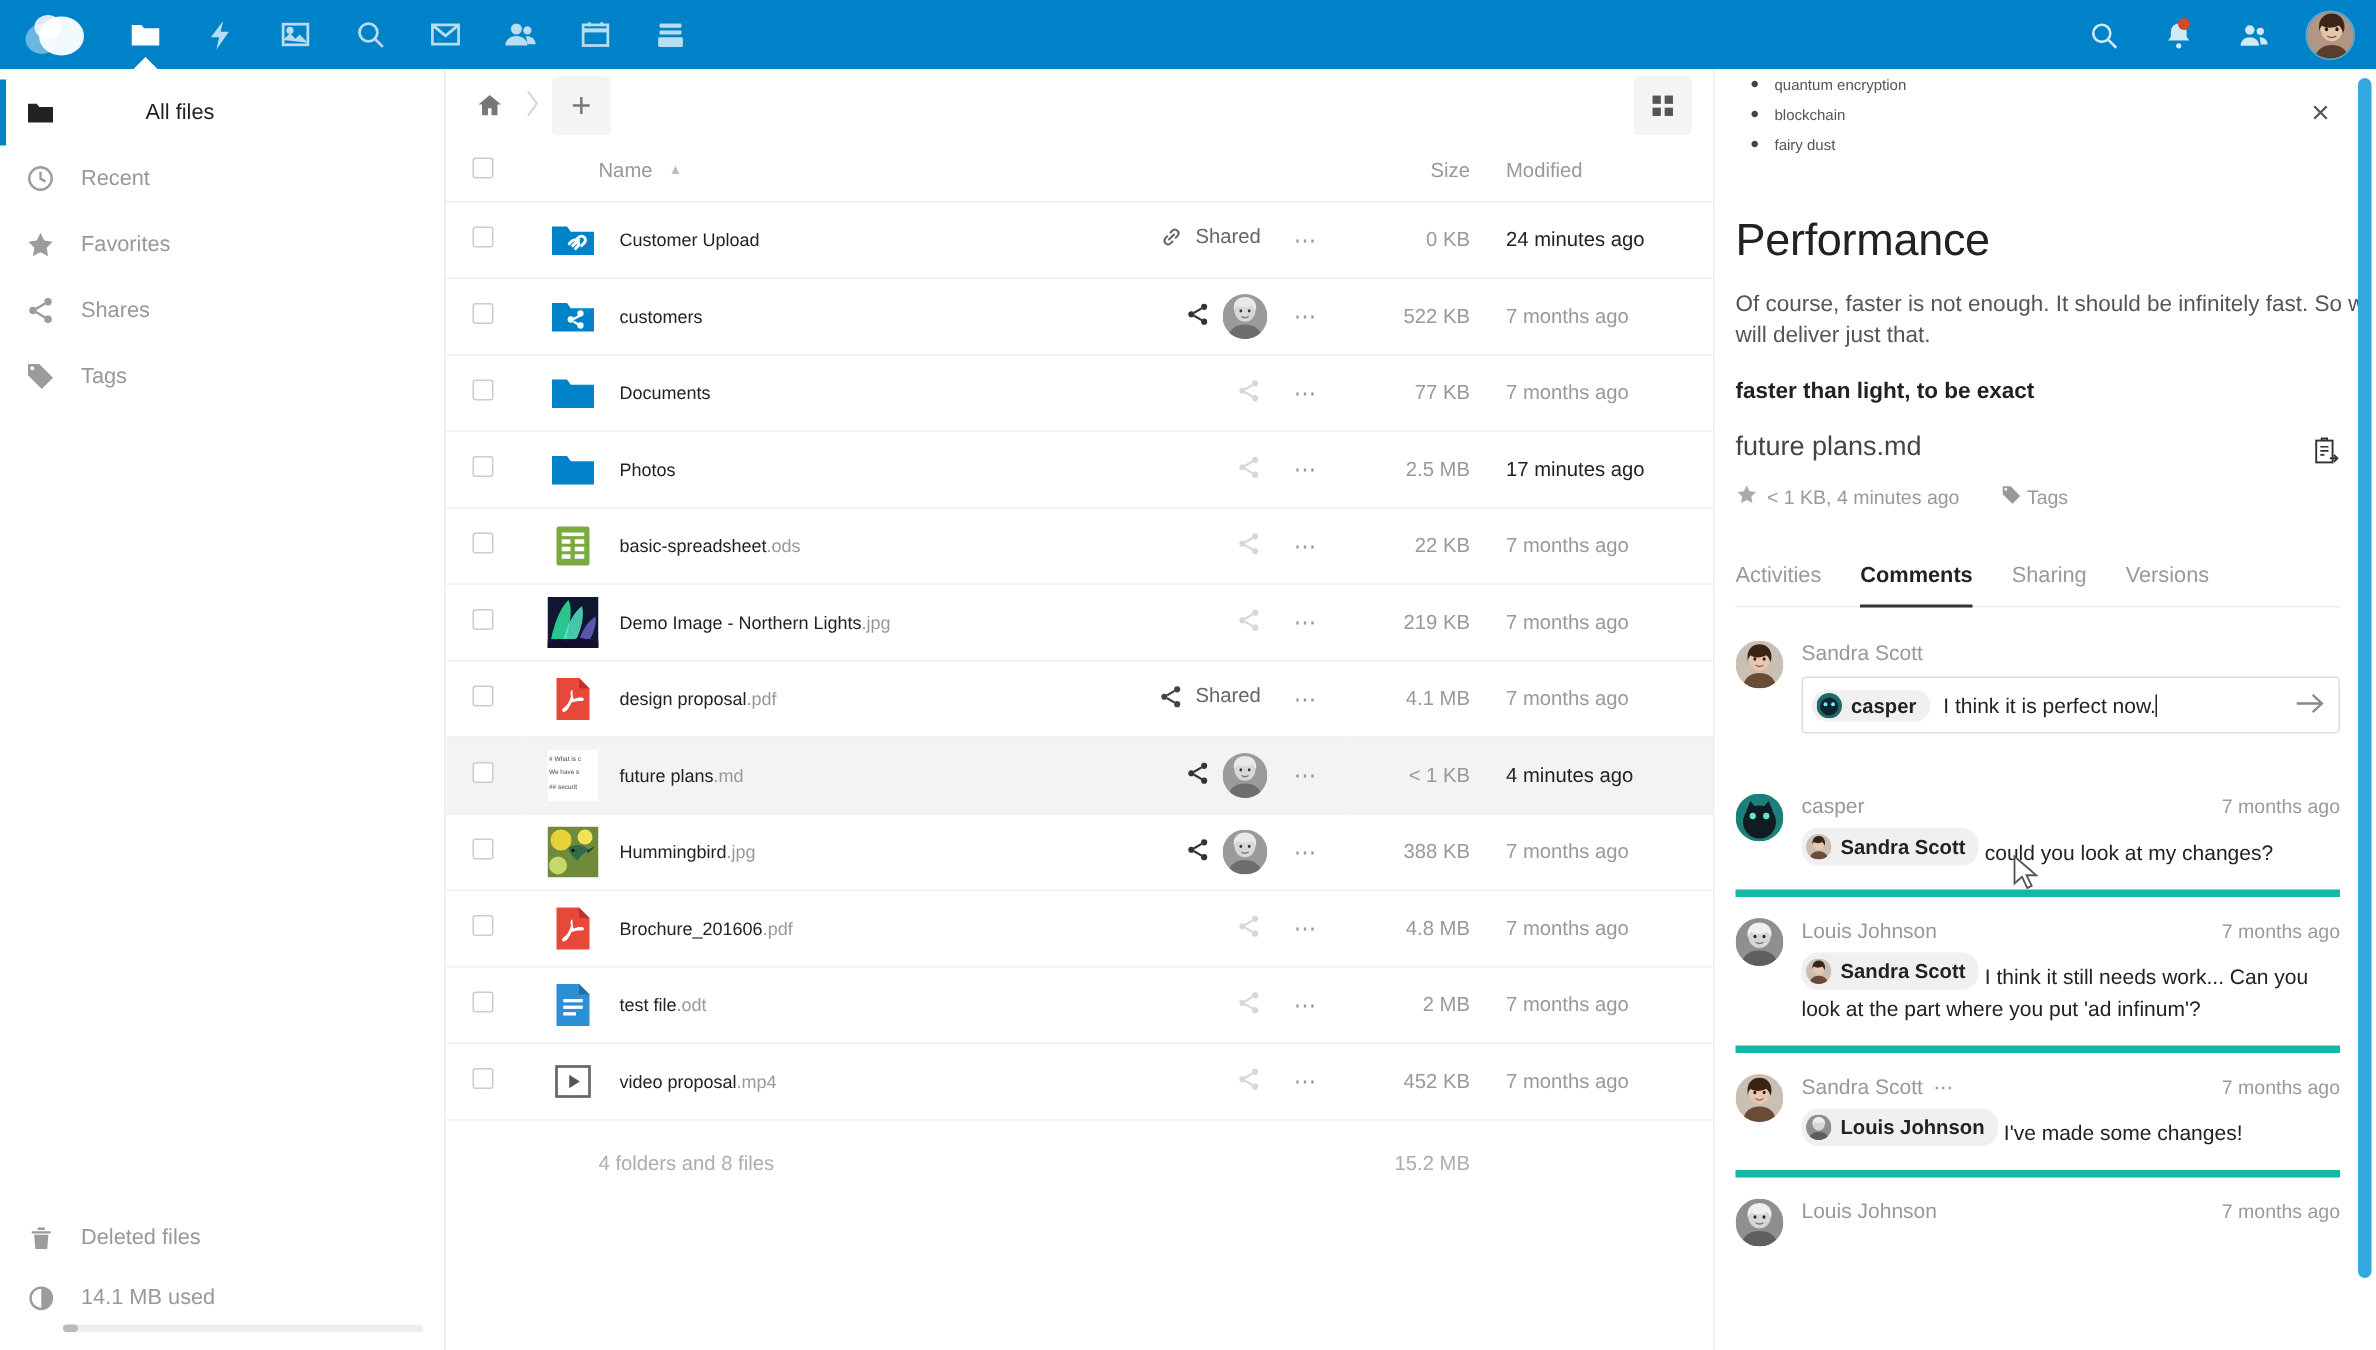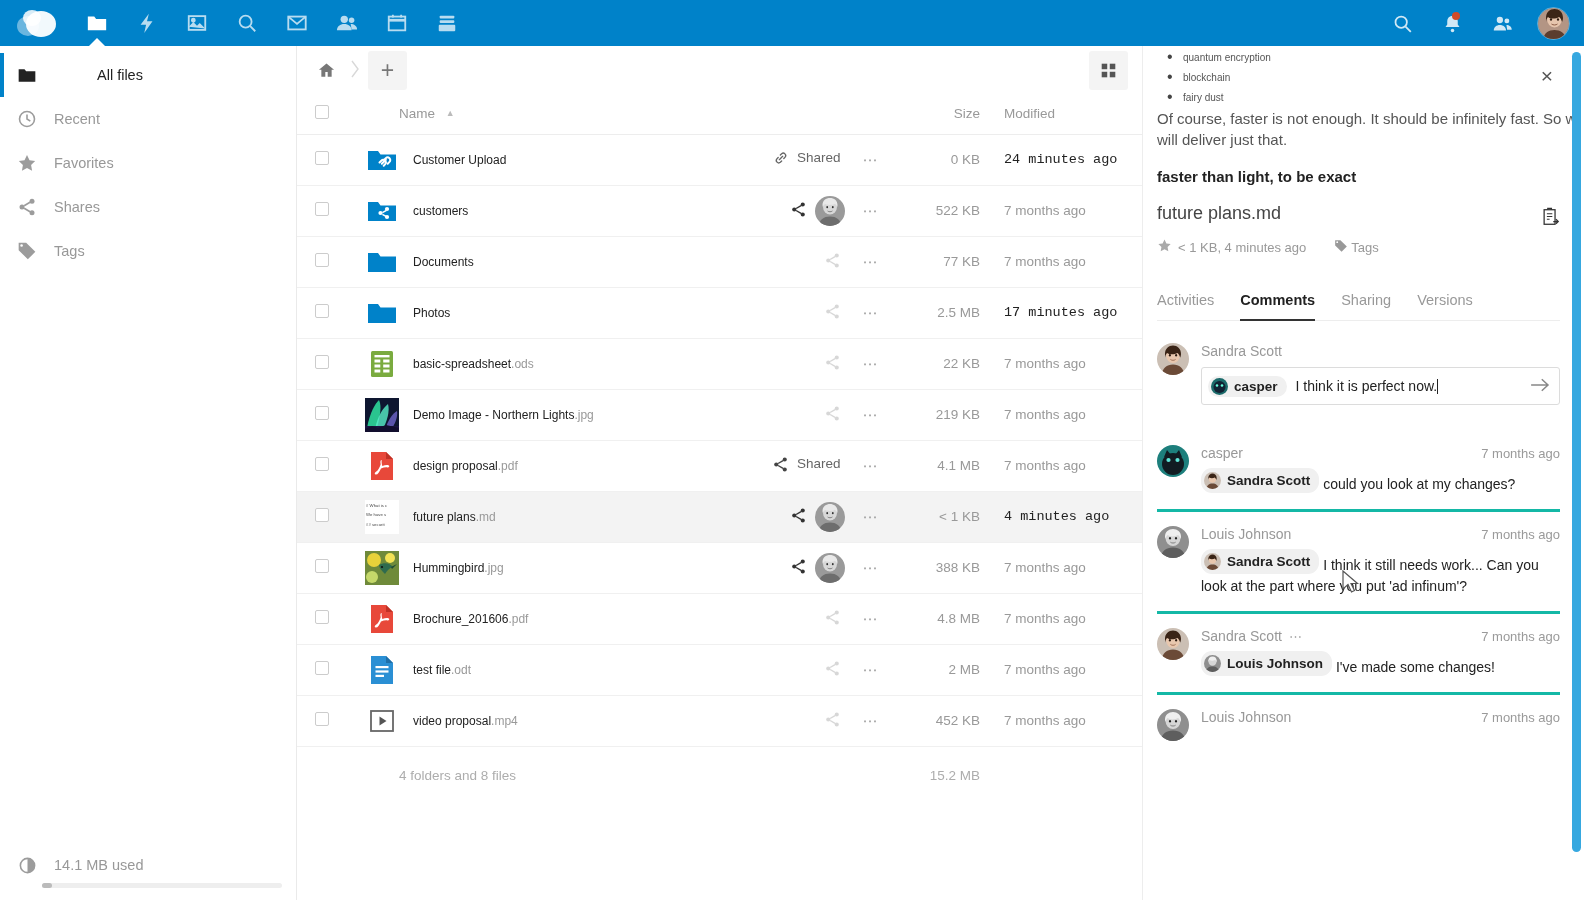--- a/index.html
+++ b/index.html
@@ -152,21 +152,21 @@
   .fname { font-size: 12px; color: #222; white-space: nowrap; }
   .fext { color: #999; }
   td.col-share { }
   .share-cell { display: flex; align-items: center; justify-content: flex-end; padding-right: 6px; gap: 4px; }
   .share-btn { display: flex; align-items: flex-start; gap: 8px; cursor: pointer; color: #666; font-size: 13.5px; padding: 4px; }
   .share-btn.dim svg { opacity: .38; }
   .mini-av { width: 30px; height: 30px; border-radius: 50%; overflow: hidden; flex:0 0 30px; }
   .dots { color: #999; letter-spacing: 1.5px; font-size: 15px; padding: 0 14px; cursor: pointer; }
   td.col-size { text-align: right; padding-right: 14px; color: #999; font-size: 13.5px; }
   td.col-mod { padding-left: 10px; color: #999; font-size: 13.5px; }
-  td.col-mod.recent { color: #222; font-family: Liberation Mono, monospace; }
+  td.col-mod.recent { color: #222; }
   .summary-row td { color: #adadad; font-size: 13.5px; height: 58px; }
   .summary-row { border-bottom: none !important; }
 
   
   .details {
     position: absolute; top: 46px; left: 1142px;
     width: 434px; height: 854px;
     background: #fff; border-left: 1px solid #ededed;
     overflow: hidden;
   }
@@ -225,21 +225,21 @@
   .mention {
     display: inline-flex; align-items: center; gap: 6px;
     background: #f0f0f0; border-radius: 11px;
     padding: 2px 9px 2px 3px; font-size: 13.5px; font-weight: bold; color: #222;
   }
   .mention .m-av { width: 17px; height: 17px; border-radius: 50%; overflow: hidden; flex:0 0 17px; }
   .typed { font-size: 14px; color: #222; margin-left: 9px; }
   .caret { display: inline-block; width: 1px; height: 15px; background: #222; vertical-align: -2px; }
   .send-arrow { margin-left: auto; cursor: pointer; color: #777; }
 
-  .comment { display: flex; gap: 12px; padding: 14px 0 14px 0; border-top: 3px solid #14b8a6; }
+  .comment { display: flex; gap: 12px; padding: 14px 0 14px 0; border-top: 5px solid #14b8a6; }
   .comment.first { border-top: none; }
   .c-text { font-size: 14px; color: #222; line-height: 21px; margin-top: 7px; }
   .dots-inline { color: #999; letter-spacing: 1.3px; font-size: 13px; }
 
   .cursor-arrow { position: absolute; pointer-events: none; z-index: 60; }
 
   .scrollbar {
     position: absolute; right: 3px; top: 52px;
     width: 9px; height: 800px; border-radius: 5px;
     background: #36a8e0;
@@ -396,20 +396,28 @@
         <span class="nav-ico">
           <svg width="20" height="20" viewBox="0 0 24 24" fill="#555">
               <path d="M11 2H2v9l11 11 9-9zM5.5 7a1.6 1.6 0 1 1 0-3.2 1.6 1.6 0 0 1 0 3.2z"></path>
             </svg>
         </span>
         <span>Tags</span>
       </div>
     </div>
 
     <div class="sidebar-bottom">
+      <div class="nav-item">
+        <span class="nav-ico">
+          <svg width="19" height="19" viewBox="0 0 24 24" fill="#555">
+              <path d="M4 6h16v2H4zM9 3h6v2H9zM6 9h12l-1 12H7z"></path>
+            </svg>
+        </span>
+        <span>Deleted files</span>
+      </div>
 
       <div class="nav-item" style="height:36px;">
         <span class="nav-ico">
           <svg width="19" height="19" viewBox="0 0 24 24">
               <circle cx="12" cy="12" r="9" fill="none" stroke="#555" stroke-width="2"></circle>
               <path d="M12 3a9 9 0 0 1 0 18z" fill="#555"></path>
             </svg>
         </span>
         <span>14.1 MB used</span>
       </div>
@@ -884,20 +892,21 @@
     <div class="det-inner">
 
       <div class="close-x">×</div>
 
       <ul class="md-list">
         <li>quantum encryption</li>
         <li>blockchain</li>
         <li>fairy dust</li>
       </ul>
 
+      <div class="md-h1">Performance</div>
       <div class="md-p">Of course, faster is not enough. It should be infinitely fast. So we</div>
       <div class="md-p">will deliver just that.</div>
 
       <div class="md-strong">faster than light, to be exact</div>
 
       <div class="file-title-row">
         <div class="file-title">future plans.md</div>
         <span class="clip-ico">
           <svg width="19" height="20" viewBox="0 0 20 22" fill="none" stroke="#333" stroke-width="1.4">
             <rect x="3" y="3" width="12" height="16"></rect>

